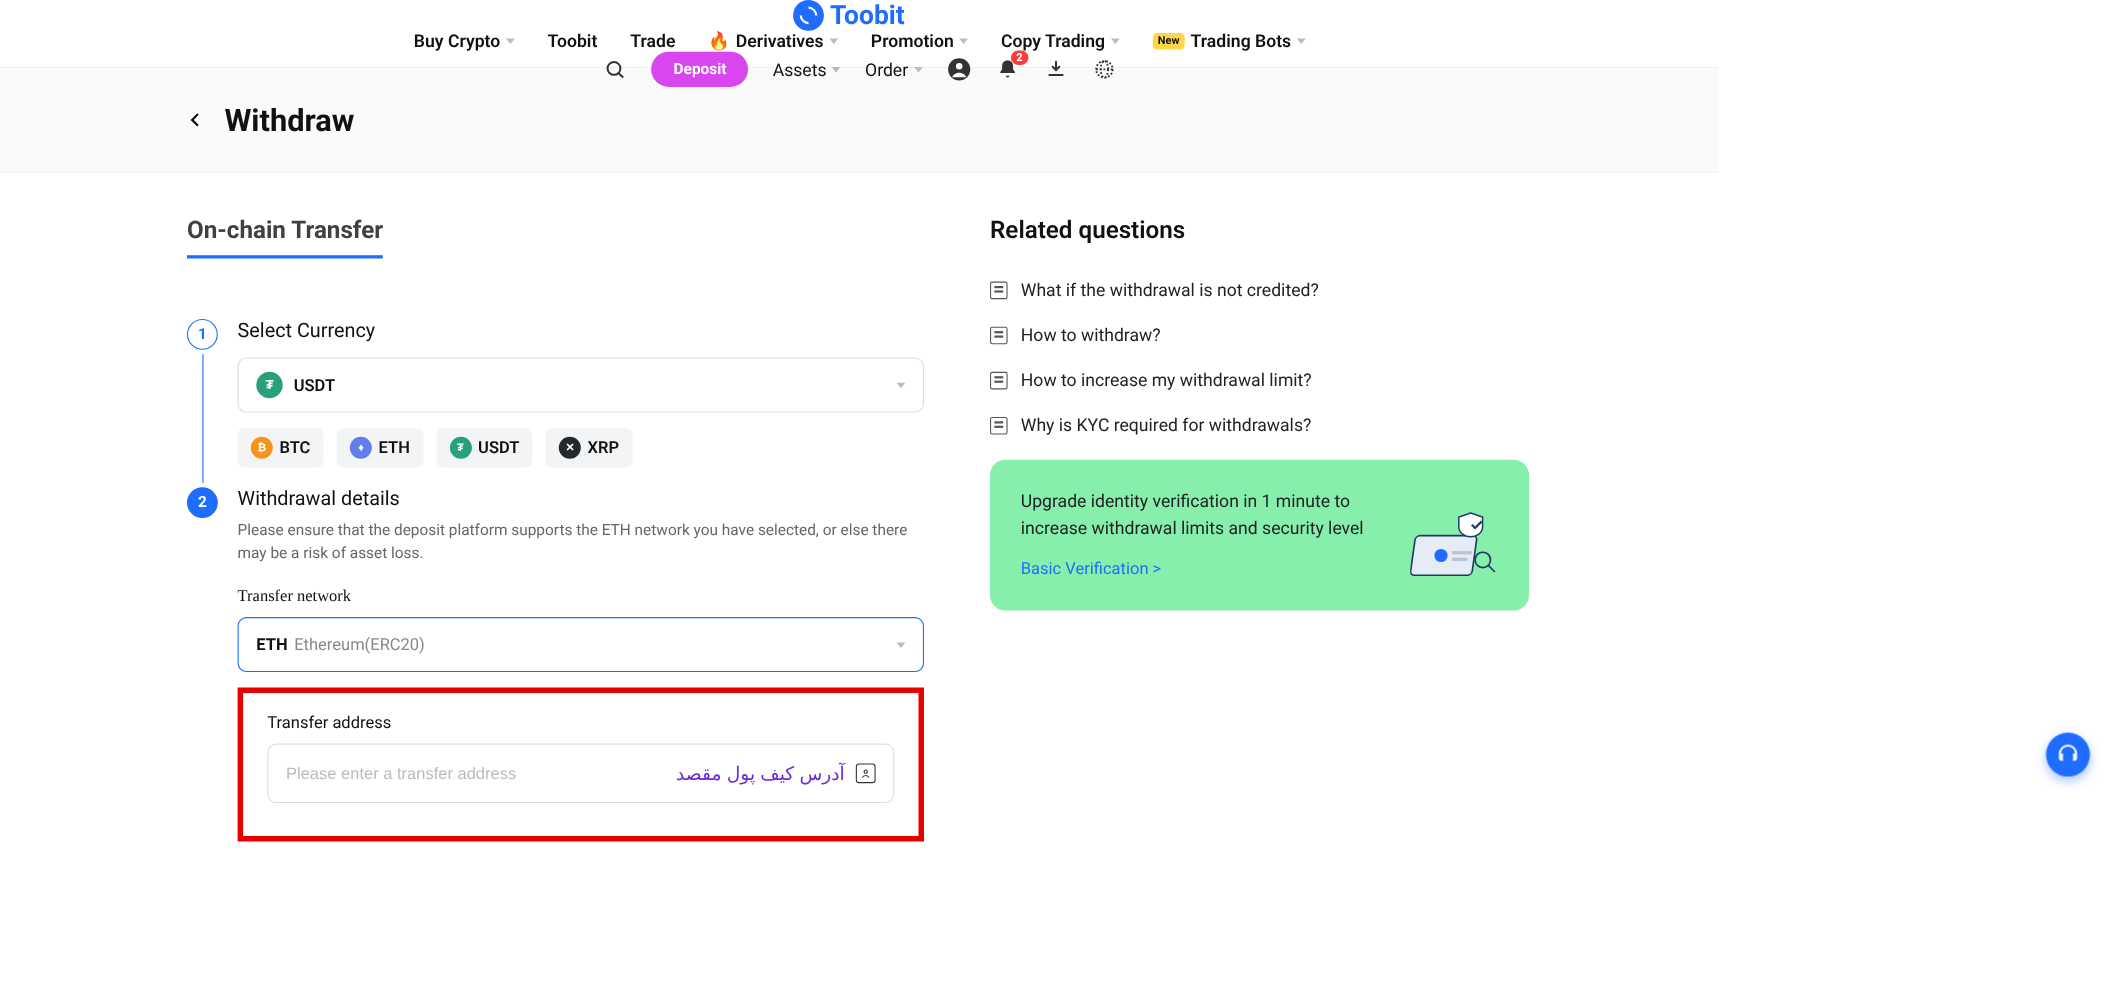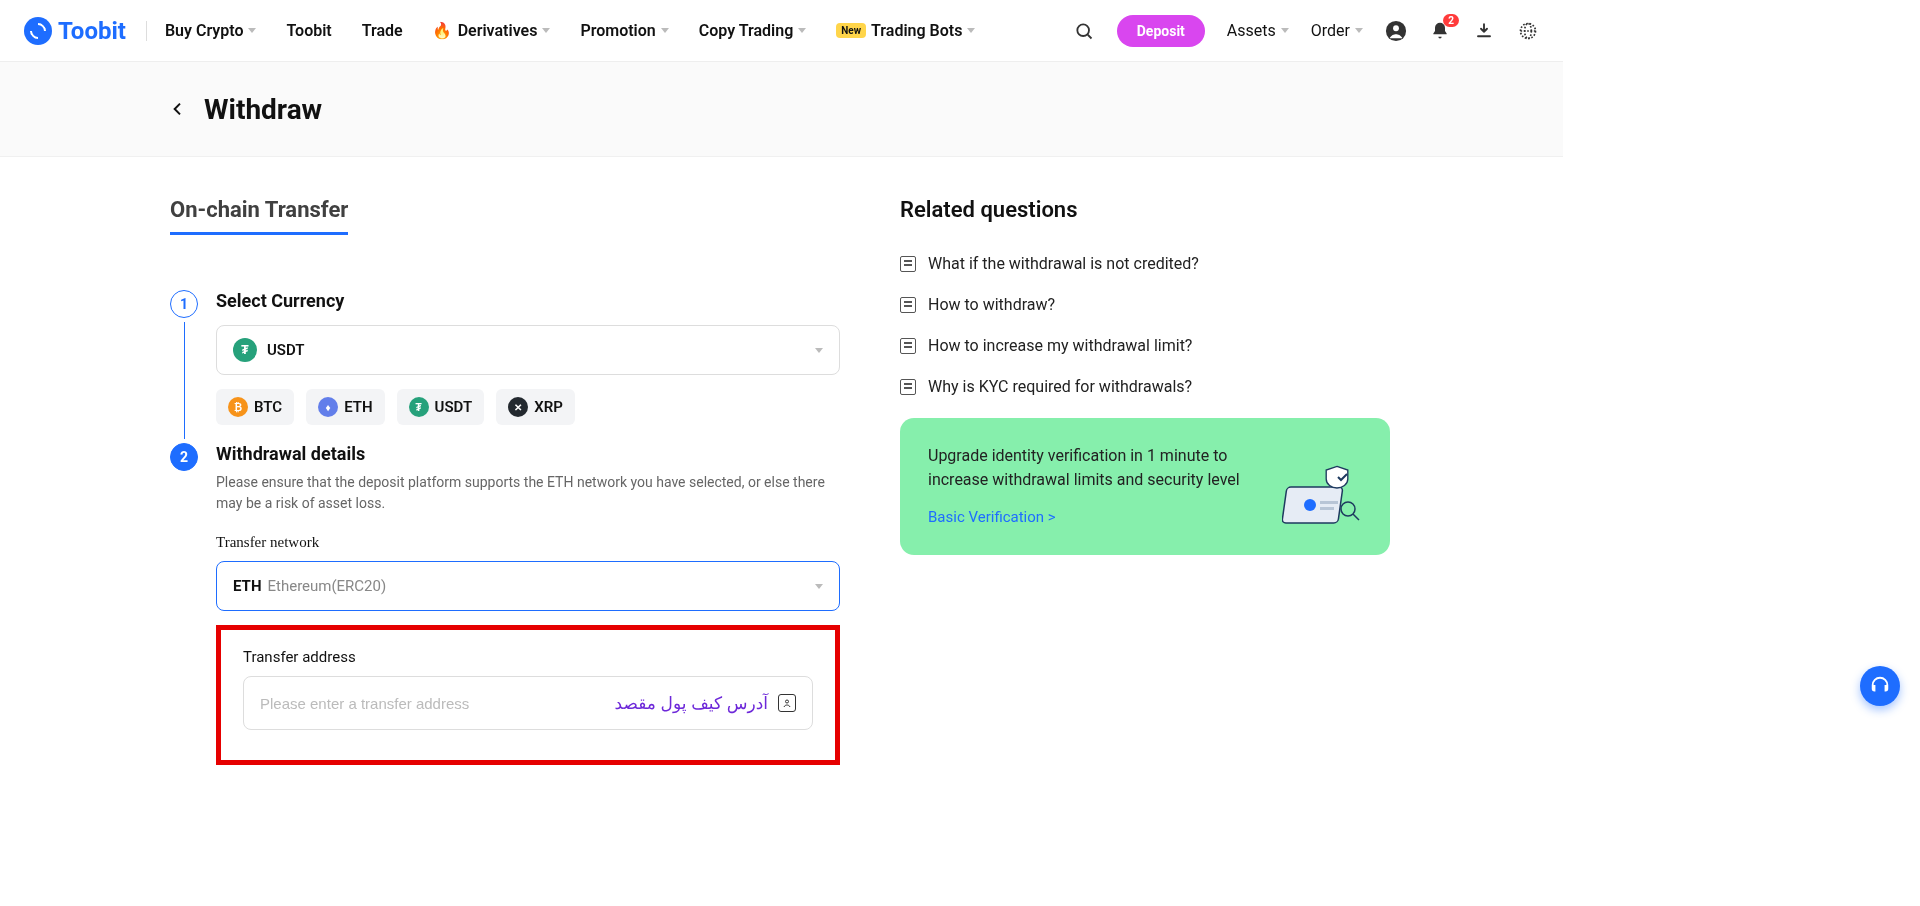--- a/index.html
+++ b/index.html
@@ -1,19 +1,19 @@
 <!DOCTYPE html>
 <html><head>
 <meta charset="utf-8">
 <style>
   * { box-sizing: border-box; margin: 0; padding: 0; }
   body { font-family: -apple-system, BlinkMacSystemFont, "Segoe UI", Roboto, "Helvetica Neue", Arial, sans-serif; background: #fff; color: #111; width: 1563px; }
   
   
-  .topbar { display: flex; align-items: center; height: 62px; border-bottom: 1px solid #eee; padding: 0 24px; }
+  .topbar { display: flex; align-items: center; height: 62px; border-bottom: 1px solid #eee; padding: 0 24px; flex-direction: column; }
   .logo { display: flex; align-items: center; gap: 6px; font-weight: 700; font-size: 24px; color: #1e6dff; margin-right: 20px; cursor: pointer; }
   .logo .mark { width: 28px; height: 28px; background: #1e6dff; border-radius: 50%; position: relative; }
   .logo .mark::after { content:""; position:absolute; inset:6px; border:2px solid #fff; border-radius:50%; transform: rotate(45deg); border-left-color:transparent; border-right-color:transparent;}
   .divider { width:1px; height:20px; background:#ddd; margin: 0 18px 0 0; }
   .nav { display: flex; align-items: flex-end; gap: 30px; font-size: 16px; font-weight: 600; color: #111; }
   .nav-item { display: flex; align-items: center; gap: 5px; cursor: pointer; }
   .caret { width: 0; height:0; border-left:4px solid transparent; border-right:4px solid transparent; border-top:5px solid #bbb; }
   .flame { font-size: 16px; }
   .pill-new { background:#ffd54a; color:#111; font-size:10px; font-weight:700; padding:2px 5px; border-radius:4px; }
   .spacer { flex: 1; }
@@ -38,21 +38,21 @@
   .tab.active { color:#404040; border-bottom:3px solid #1e6dff; }
   .fee-pill { background:#1e6dff; color:#fff; font-size:11px; font-weight:700; padding:3px 7px; border-radius:999px; }
 
   .step-row { display:flex; gap: 18px; }
   .step-col { width: 28px; display:flex; flex-direction:column; align-items:center; }
   .step-num { width:28px; height:28px; border-radius:50%; display:flex; align-items:center; justify-content:center; font-weight:700; font-size:14px; flex-shrink:0;}
   .step-num.outline { border:1.5px solid #1e6dff; color:#1e6dff; background:#fff; }
   .step-num.fill { background:#1e6dff; color:#fff; border:1.5px solid #1e6dff;}
   .step-line { width:1px; flex:1; background:#1e6dff; margin:4px 0; }
   .step-body { flex:1; padding-bottom: 18px;}
-  .step-title { font-size:18px; font-weight:700; margin-bottom:14px;}
+  .step-title { font-size:18px; font-weight:400; margin-bottom:14px;}
   .step-desc { font-size:14px; color:#666; line-height:1.5; margin-top:-6px; margin-bottom:20px;}
 
   .select-box { border:1px solid #ddd; border-radius:8px; height:50px; display:flex; align-items:center; padding:0 16px; cursor:pointer; justify-content:space-between;}
   .select-box.blue { border:1.5px solid #1e6dff;}
   .select-box .crypto { display:flex; align-items:center; gap:10px; font-weight:600; font-size:15px;}
   .coin-icon { width:24px; height:24px; border-radius:50%; display:flex; align-items:center; justify-content:center; color:#fff; font-size:12px; font-weight:700;}
   .coin-usdt { background:#26a17b; }
   .coin-btc { background:#f7931a; }
   .coin-eth { background:#627eea; }
   .coin-xrp { background:#23292f; }

